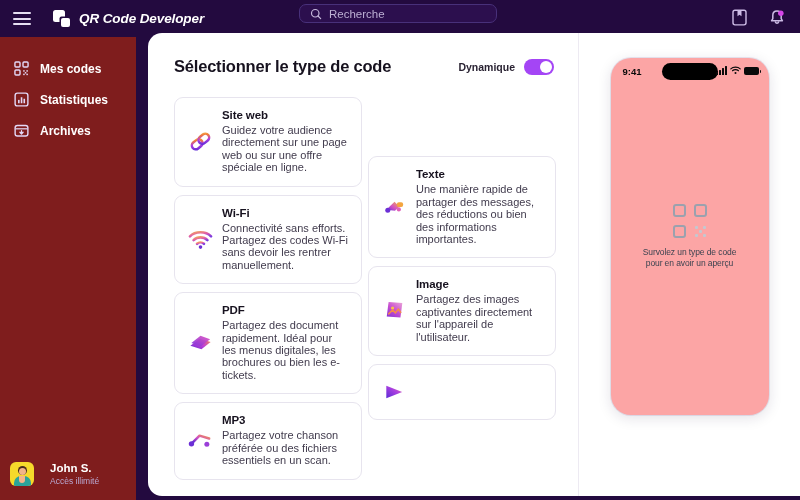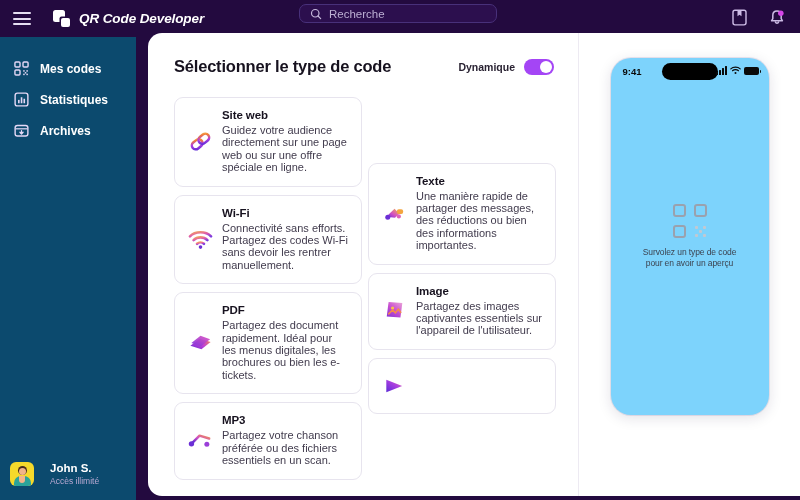--- a/index.html
+++ b/index.html
@@ -61,21 +61,21 @@
   .topicons {
     position: absolute; right: 14px; top: 9px;
     display: flex; gap: 20px; align-items: center;
   }
   .ticon { width: 17px; height: 19px; position: relative; cursor: pointer; }
 
   
   .sidebar {
     position: absolute; left: 0; top: 37px;
     width: 136px; height: 463px;
-    background: #0c4a6e;
+    background: #7f1d1d;
   }
   .nav { padding-top: 16px; }
   .nav-item {
     display: flex; align-items: center; gap: 11px;
     height: 31px; padding-left: 14px;
     cursor: pointer;
   }
   .nav-label { color: #FFFFFF; font-size: 12px; font-weight: bold; }
   .nav-icon { width: 15px; height: 15px; flex: 0 0 15px; }
 
@@ -177,21 +177,21 @@
   .panel-right {
     flex: 1;
     border-left: 1px solid #EDEAF2;
     background: #FFFFFF;
     position: relative;
     display: flex; align-items: flex-start; justify-content: center;
     padding-top: 25px;
   }
   .phone {
     width: 158px; height: 357px;
-    background: #7dd3fc;
+    background: #fca5a5;
     border-radius: 20px;
     box-shadow: 0 3px 14px rgba(30,20,60,0.13), 0 0 0 1px rgba(220,215,232,0.55);
     position: relative;
     overflow: hidden;
   }
   .statusbar {
     height: 27px; display: flex; align-items: center;
     padding: 0 12px; position: relative;
   }
   .st-time { font-size: 9.5px; font-weight: bold; color: #0A0A0A; }
@@ -480,21 +480,21 @@
                   <stop offset="1" stop-color="#F0B1D8"></stop>
                 </linearGradient>
                   </defs>
                 <path d="M8 3.5 L22 6.5 L18 21 L4 18 Z" fill="url(#gImg)" transform="rotate(-8 13 12)"></path>
                 <circle cx="11" cy="10.5" r="1.7" fill="#F7C44A"></circle>
                 <path d="M7 16.5 L11 12.5 L14 15.5 L17 11.5 L19.5 15" stroke="#F58B4A" stroke-width="1.6" fill="none" stroke-linecap="round" stroke-linejoin="round"></path>
               </svg>
             </div>
             <div class="card-body">
               <div class="card-title">Image</div>
-              <div class="card-desc">Partagez des images captivantes essentiels sur l'appareil de l'utilisateur.</div>
+              <div class="card-desc">Partagez des images captivantes directement sur l'appareil de l'utilisateur.</div>
             </div>
           </div>
 
           <div class="card card-video">
             <div class="card-icon">
               <svg width="25" height="22" viewBox="0 0 26 22">
                 <defs>
                     <linearGradient id="gVid" x1="0" y1="1" x2="1" y2="0">
                   <stop offset="0" stop-color="#5B2BD6"></stop>
                       <stop offset="0.55" stop-color="#A83FE0"></stop>

